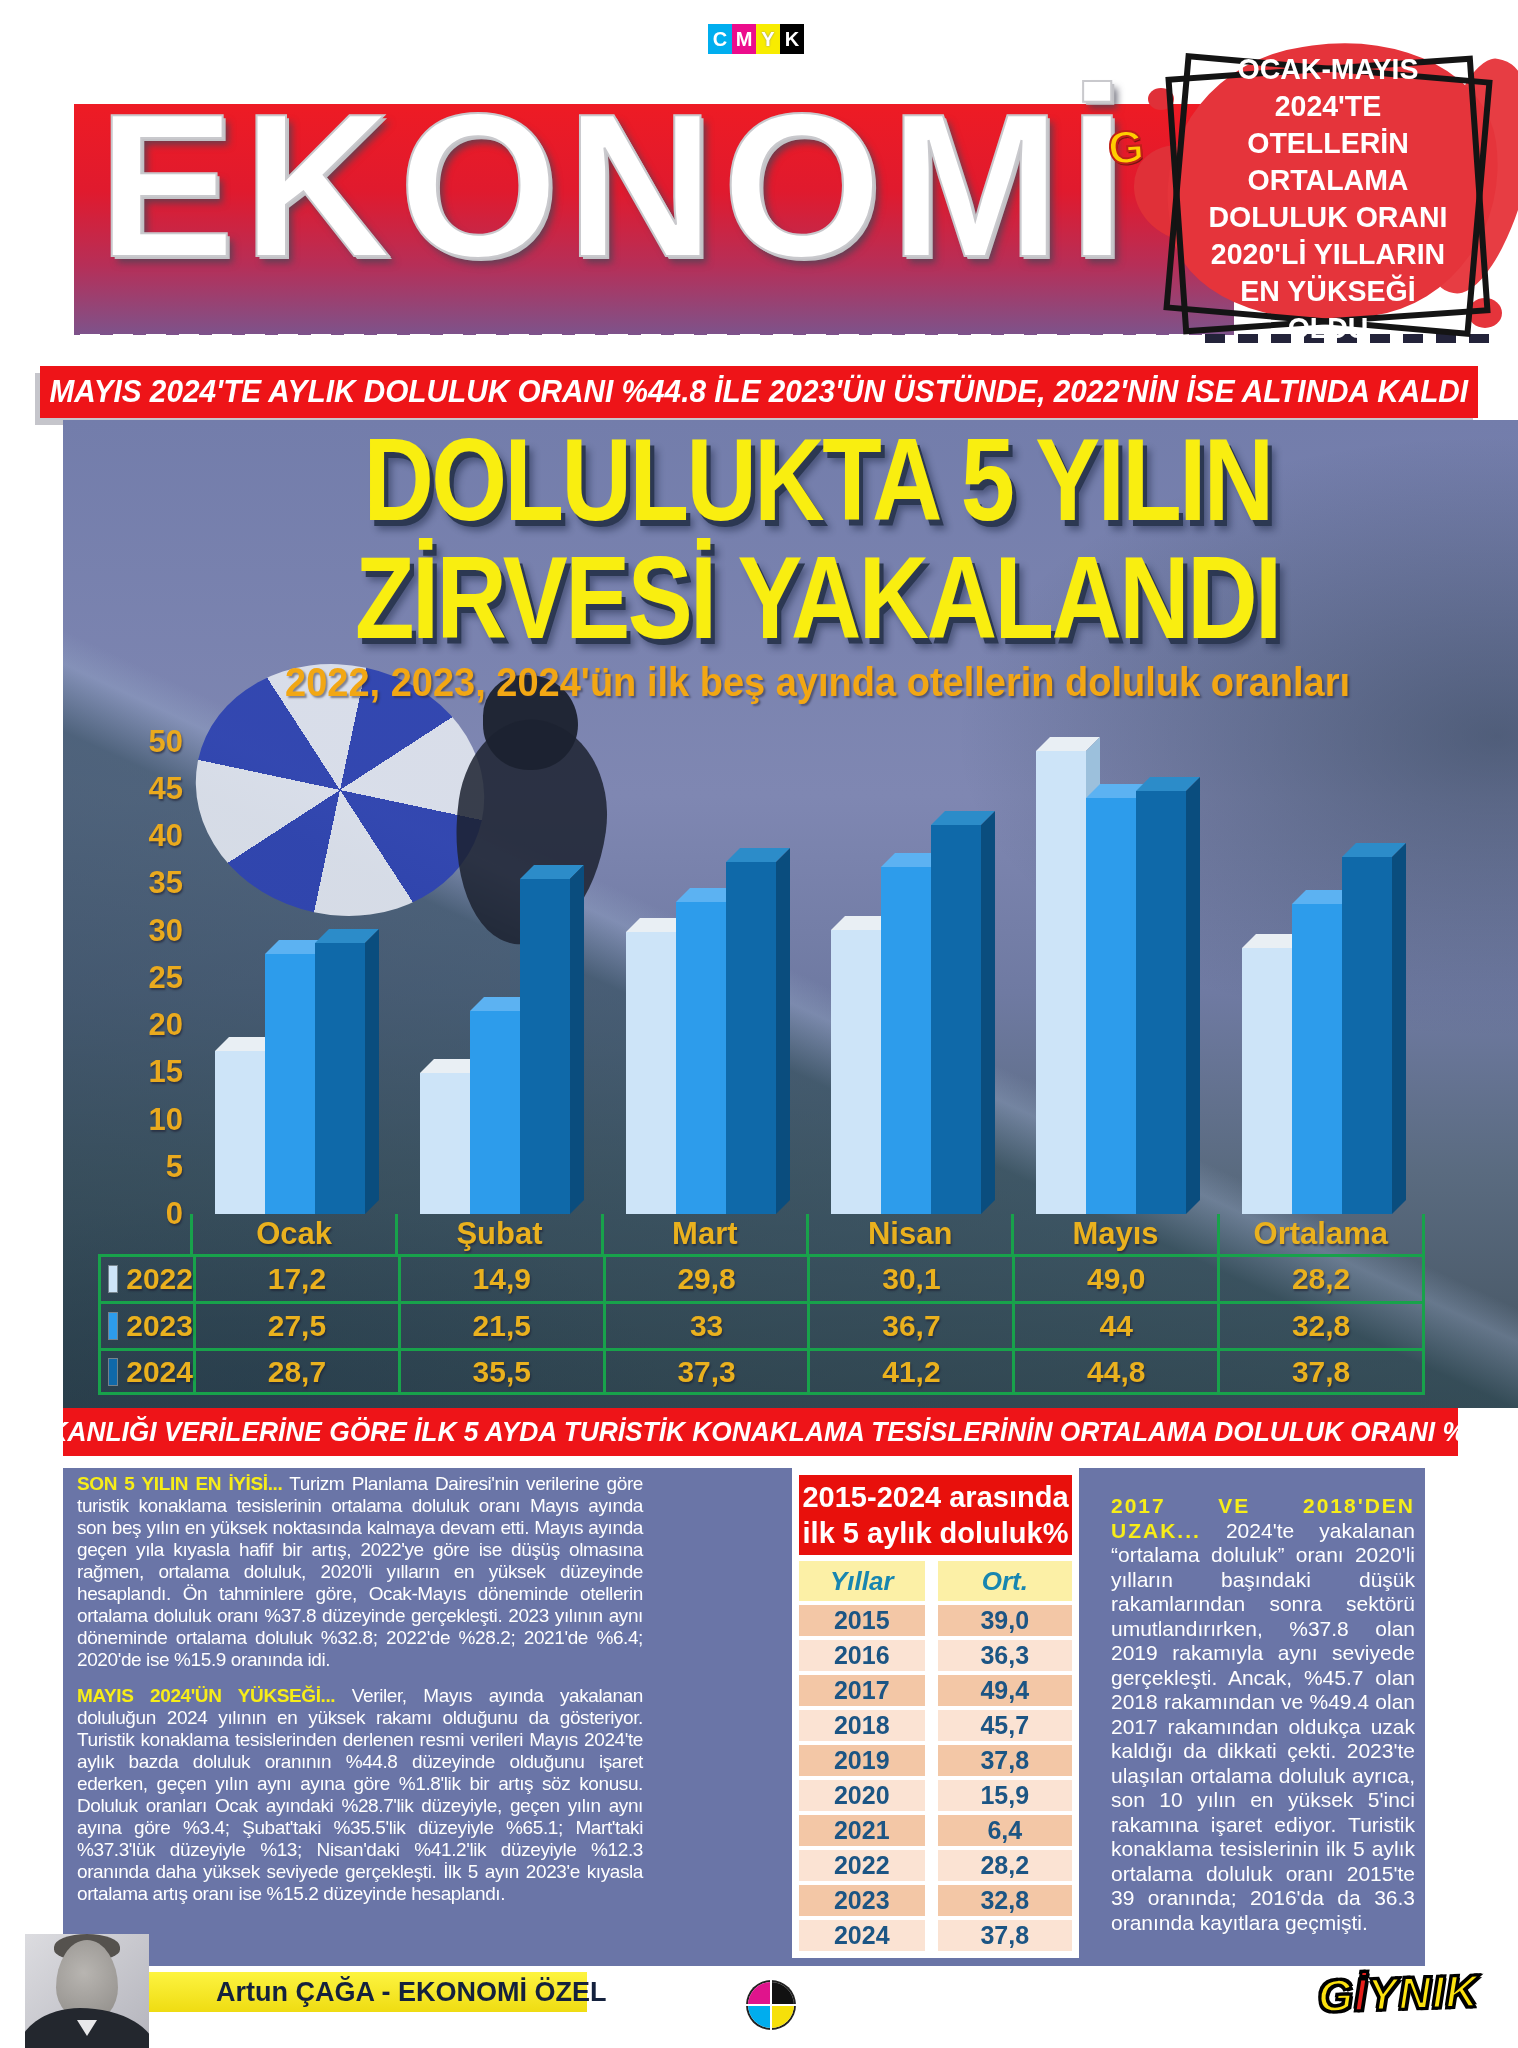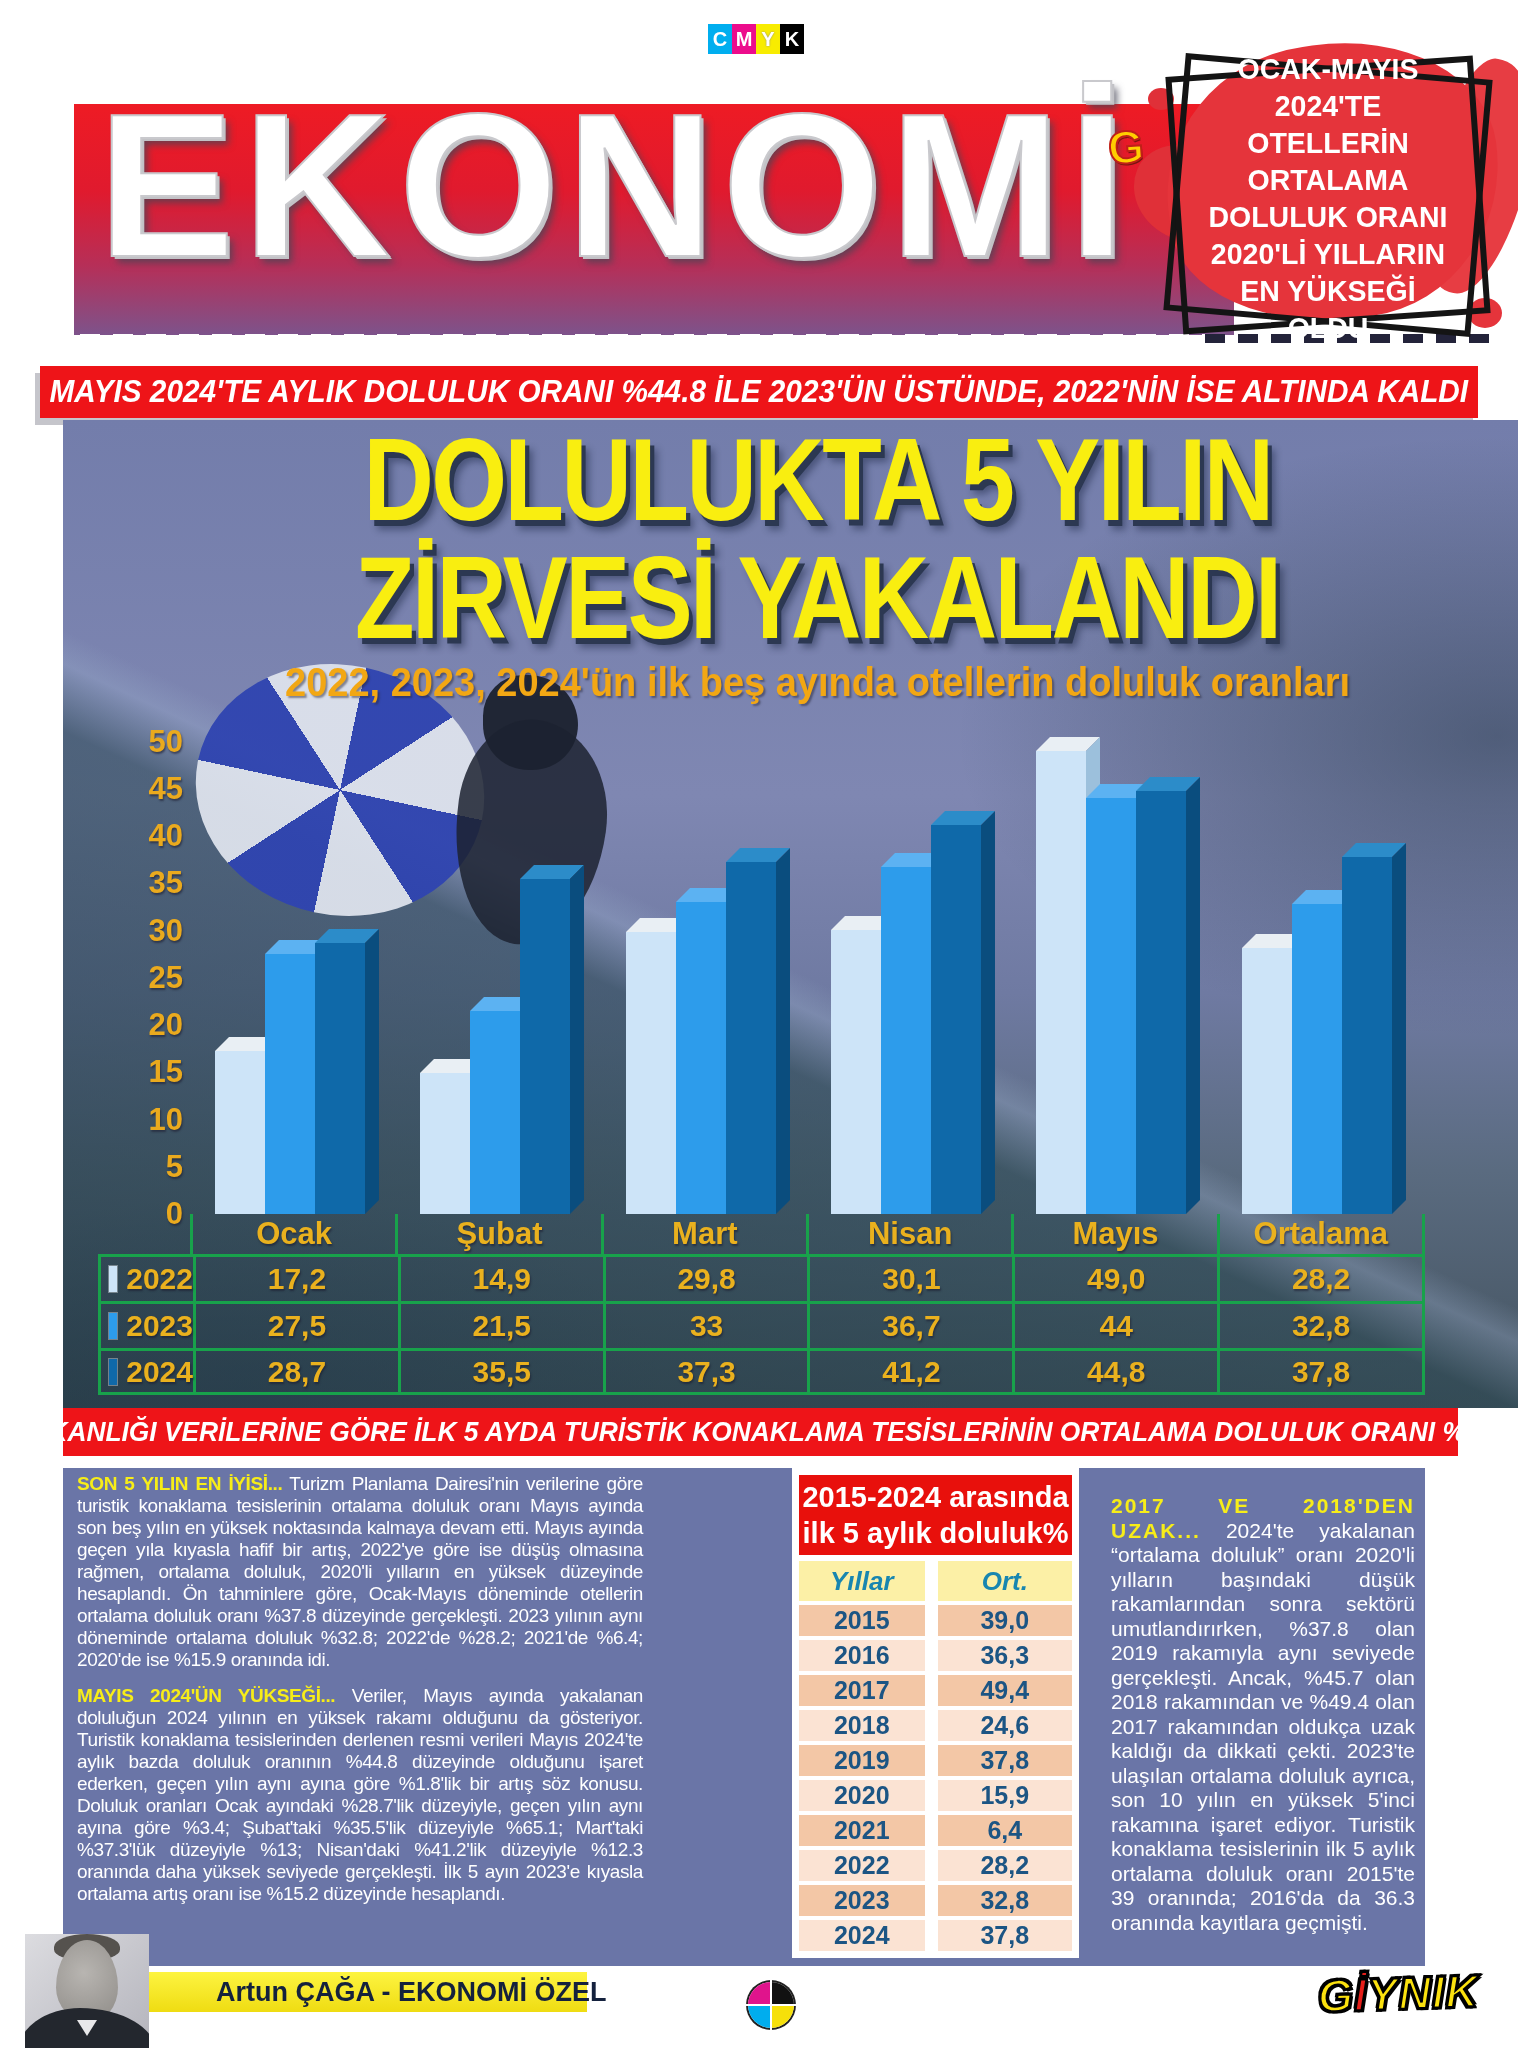--- a/index.html
+++ b/index.html
@@ -347,21 +347,21 @@
           <div class="mt-row light">
             <div class="">2016</div>
             <div class="">36,3</div>
           </div>
           <div class="mt-row dark">
             <div class="">2017</div>
             <div class="">49,4</div>
           </div>
           <div class="mt-row light">
             <div class="">2018</div>
-            <div class="">24,6</div>
+            <div class="">45,7</div>
           </div>
           <div class="mt-row dark">
             <div class="">2019</div>
             <div class="">37,8</div>
           </div>
           <div class="mt-row light">
             <div class="">2020</div>
             <div class="">15,9</div>
           </div>
           <div class="mt-row dark">

